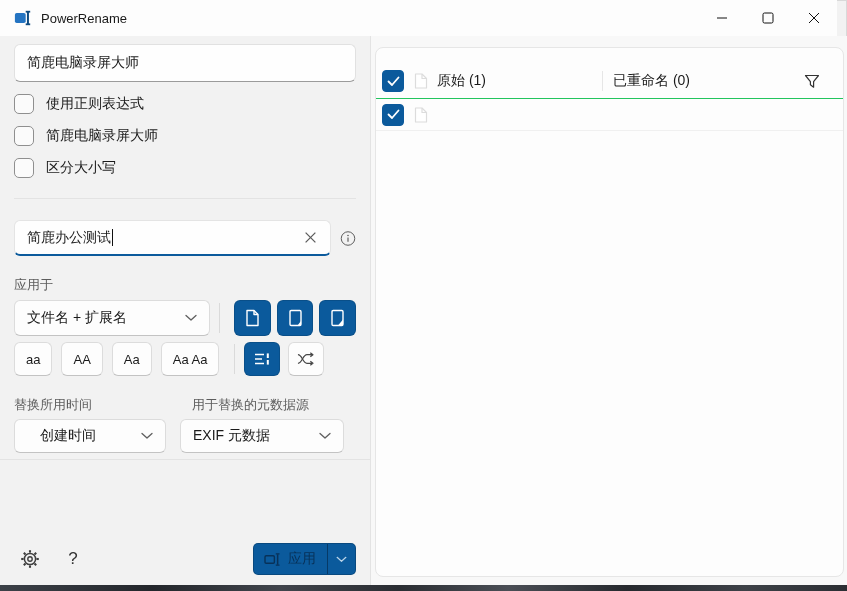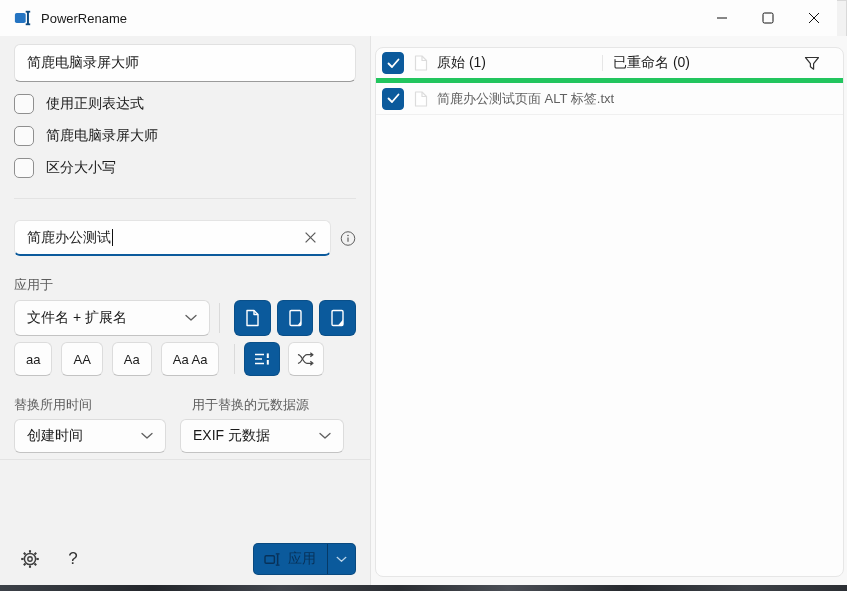--- a/index.html
+++ b/index.html
@@ -93,22 +93,22 @@
   .apply-label{ font-size:14px; color:#083158; }
   .apply-sep{ width:1px; background:rgba(0,20,40,0.45); margin:0; }
   .apply-chevron{ width:27px; display:flex; align-items:center; justify-content:center; }
 
   
   .card{
     position:absolute; top:11px; left:4px; right:3px; bottom:8px;
     background:#fdfdfd; border:1px solid #e6e6e6; border-radius:8px; overflow:hidden;
   }
   .list-header{
-    position:relative; height:35px; border-bottom:5px solid #22c55e;
-    display:flex; align-items:center; padding-left:6px;
+    position:relative; height:35px; border-bottom:1px solid #22c55e;
+    display:flex; align-items:center; padding-left:6px;margin-top:16px;
   }
   .list-row{
     position:relative; height:32px; border-bottom:1px solid #f0f0f0;
     display:flex; align-items:center; padding-left:6px;
   }
   .checkbox.checked{
     background:var(--accent,#0b5a9c); border-color:var(--accent,#0b5a9c);
     display:flex; align-items:center; justify-content:center;
   }
   .list-header .checkbox, .list-row .checkbox{ width:22px; height:22px; border-radius:4px; }
@@ -266,21 +266,21 @@
           </svg>
         </div>
       </div>
 
       <div class="row" style="margin-top:20px;">
         <span class="field-label" style="margin-top:0; width:178px;">替换所用时间</span>
         <span class="field-label" style="margin-top:0;">用于替换的元数据源</span>
       </div>
 
       <div class="row" style="margin-top:5px;">
-        <div class="combo" style="width:152px; height:34px;">
+        <div class="combo" style="width:152px; height:34px;justify-content:flex-end;">
           <span>创建时间</span>
           <svg width="12" height="8" viewBox="0 0 12 8">
             <path d="M1 1.5 L6 6 L11 1.5" fill="none" stroke="#5f5f5f" stroke-width="1.3" stroke-linecap="round" stroke-linejoin="round"></path>
           </svg>
         </div>
         <div class="combo" style="width:164px; height:34px; margin-left:14px;">
           <span>EXIF 元数据</span>
           <svg width="12" height="8" viewBox="0 0 12 8">
             <path d="M1 1.5 L6 6 L11 1.5" fill="none" stroke="#5f5f5f" stroke-width="1.3" stroke-linecap="round" stroke-linejoin="round"></path>
           </svg>
@@ -359,21 +359,20 @@
             <svg width="13" height="11" viewBox="0 0 13 11">
               <path d="M1.5 5.5 L5 9 L11.5 1.5" fill="none" stroke="#fff" stroke-width="1.8" stroke-linecap="round" stroke-linejoin="round"></path>
             </svg>
           </div>
           <span class="file-glyph">
             <svg width="14" height="16" viewBox="0 0 14 16">
               <path d="M1.5 1 h6.5 l4.5 4.5 v9.5 h-11 z" fill="#ffffff" stroke="#dcdcdc" stroke-width="1.2" stroke-linejoin="round"></path>
               <path d="M8 1 v4.5 h4.5" fill="none" stroke="#dcdcdc" stroke-width="1.2" stroke-linejoin="round"></path>
             </svg>
           </span>
-          <span class="file-name">简鹿办公测试页面 ALT 标签.txt</span>
         </div>
 
       </div>
     </div>
   </div>
 
   <div class="bottom-strip"></div>
 </div>
 
 </body></html>

